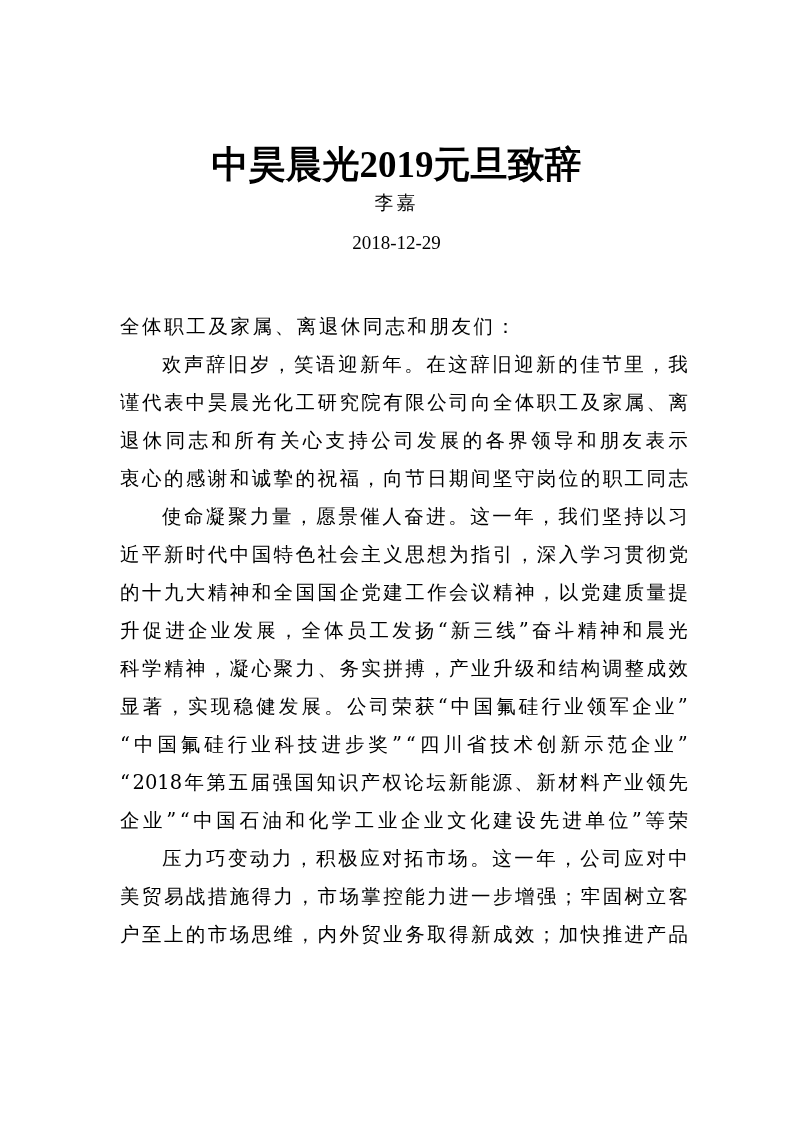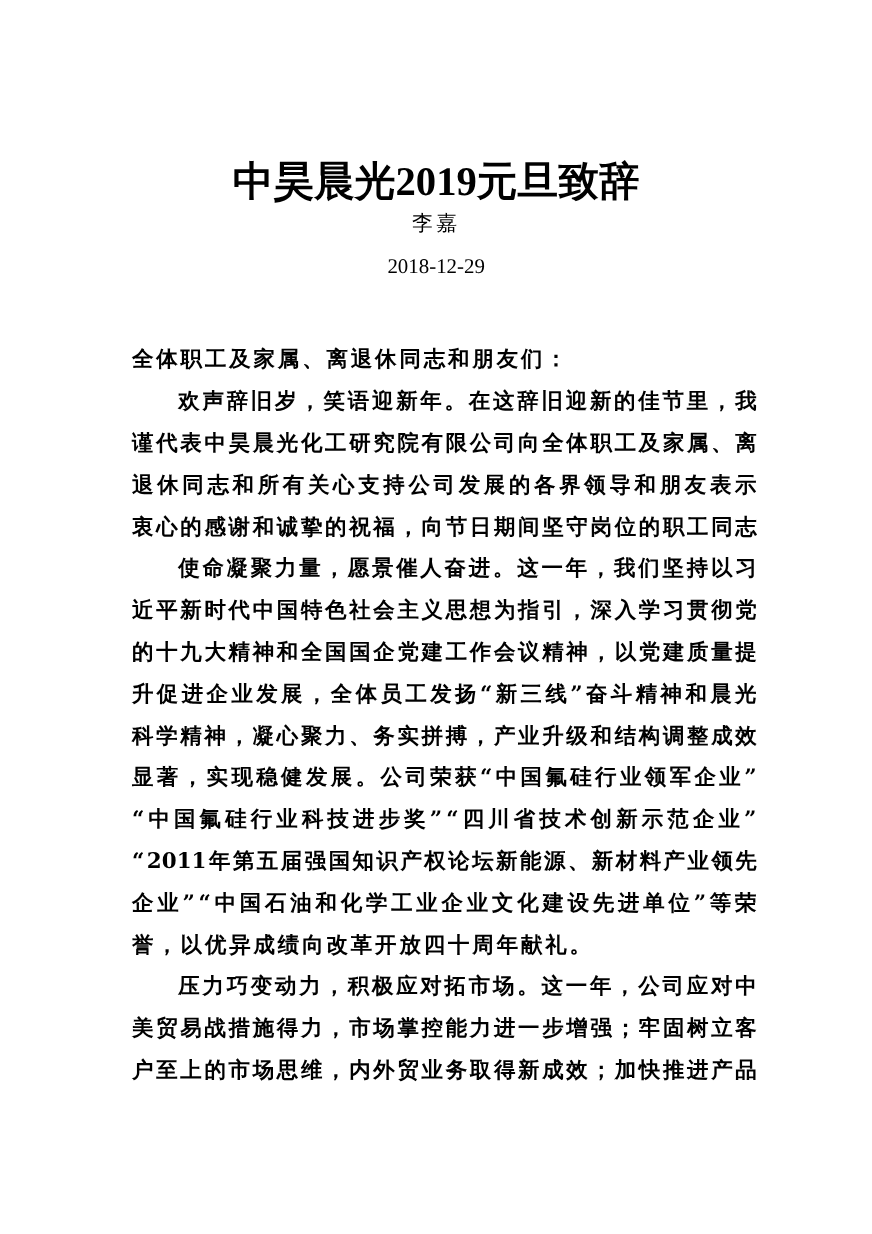--- a/index.html
+++ b/index.html
@@ -5,21 +5,21 @@
   html, body { margin: 0; padding: 0; background: #ffffff; }
   body { width: 793px; height: 1122px; position: relative; overflow: hidden;
          font-family: "DejaVu Serif", "Liberation Serif", serif; color: #000; }
   .page { position: absolute; left: 0; top: 0; width: 793px; height: 1122px; background: #fff; }
   .title { position: absolute; top: 140px; left: 0; width: 793px; text-align: center;
            font-size: 37px; font-weight: bold; font-family: "Liberation Serif", "DejaVu Serif", serif; letter-spacing: 0px; }
   .author { position: absolute; top: 190px; left: 0; width: 793px; text-align: center;
             font-size: 19px; letter-spacing: 3px; }
   .date { position: absolute; top: 232px; left: 0; width: 793px; text-align: center;
           font-size: 19px; font-family: "Liberation Serif", serif; }
-  .body { position: absolute; left: 120px; top: 313px; width: 568px; font-weight: bold; }
+  .body { position: absolute; left: 120px; top: 313px; width: 568px; }
   .line { height: 38px; line-height: 28px; font-size: 19.5px; white-space: nowrap;
           display: flex; justify-content: space-between; }
   .line.last { justify-content: flex-start; letter-spacing: 2.6px; }
   .line span.c { display: inline-block; }
   .indent { padding-left: 42px; }
 </style>
 </head>
 <body>
 
 <div class="page">
@@ -326,21 +326,21 @@
         <span class="c">创</span>
         <span class="c">新</span>
         <span class="c">示</span>
         <span class="c">范</span>
         <span class="c">企</span>
         <span class="c">业</span>
         <span class="c">”</span>
       </div>
       <div class="line">
         <span class="c">“</span>
-        <span class="c">2011</span>
+        <span class="c">2018</span>
         <span class="c">年</span>
         <span class="c">第</span>
         <span class="c">五</span>
         <span class="c">届</span>
         <span class="c">强</span>
         <span class="c">国</span>
         <span class="c">知</span>
         <span class="c">识</span>
         <span class="c">产</span>
         <span class="c">权</span>
@@ -379,21 +379,20 @@
         <span class="c">建</span>
         <span class="c">设</span>
         <span class="c">先</span>
         <span class="c">进</span>
         <span class="c">单</span>
         <span class="c">位</span>
         <span class="c">”</span>
         <span class="c">等</span>
         <span class="c">荣</span>
       </div>
-      <div class="line last">誉，以优异成绩向改革开放四十周年献礼。</div>
       <div class="line indent">
         <span class="c">压</span>
         <span class="c">力</span>
         <span class="c">巧</span>
         <span class="c">变</span>
         <span class="c">动</span>
         <span class="c">力</span>
         <span class="c">，</span>
         <span class="c">积</span>
         <span class="c">极</span>

